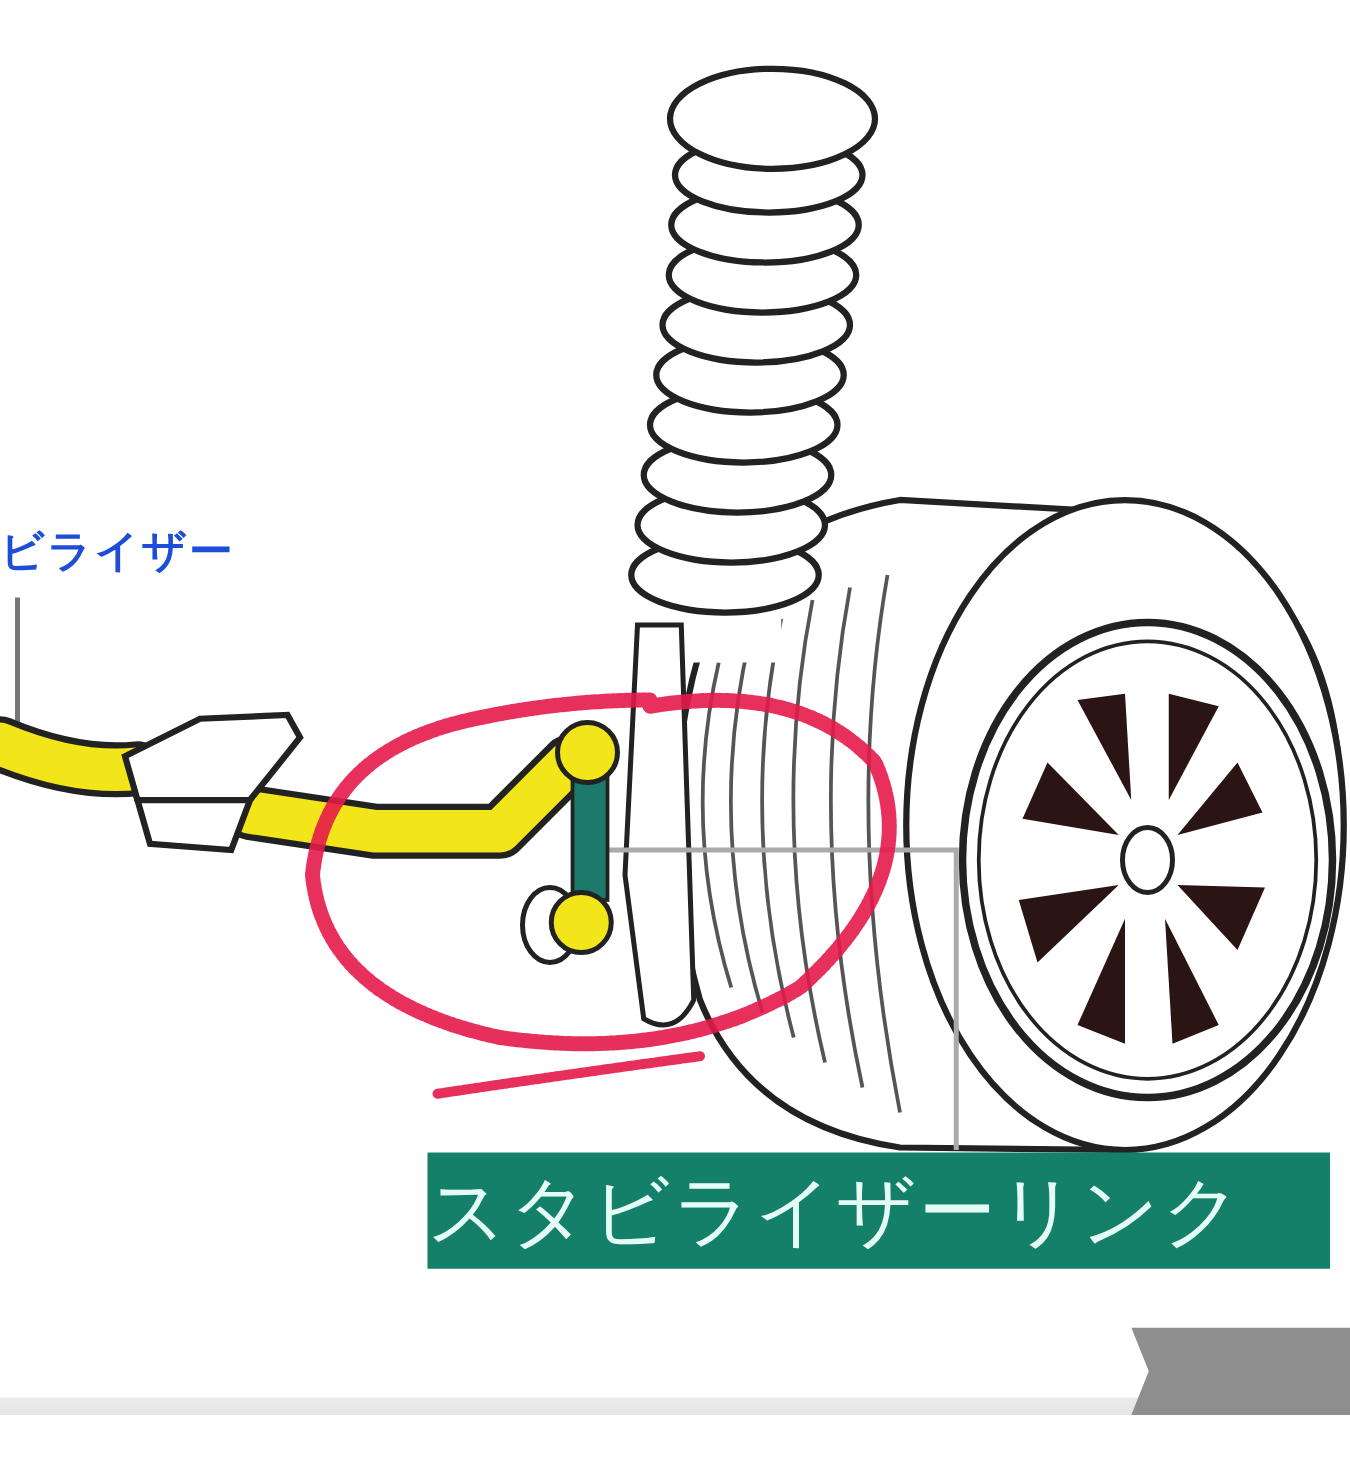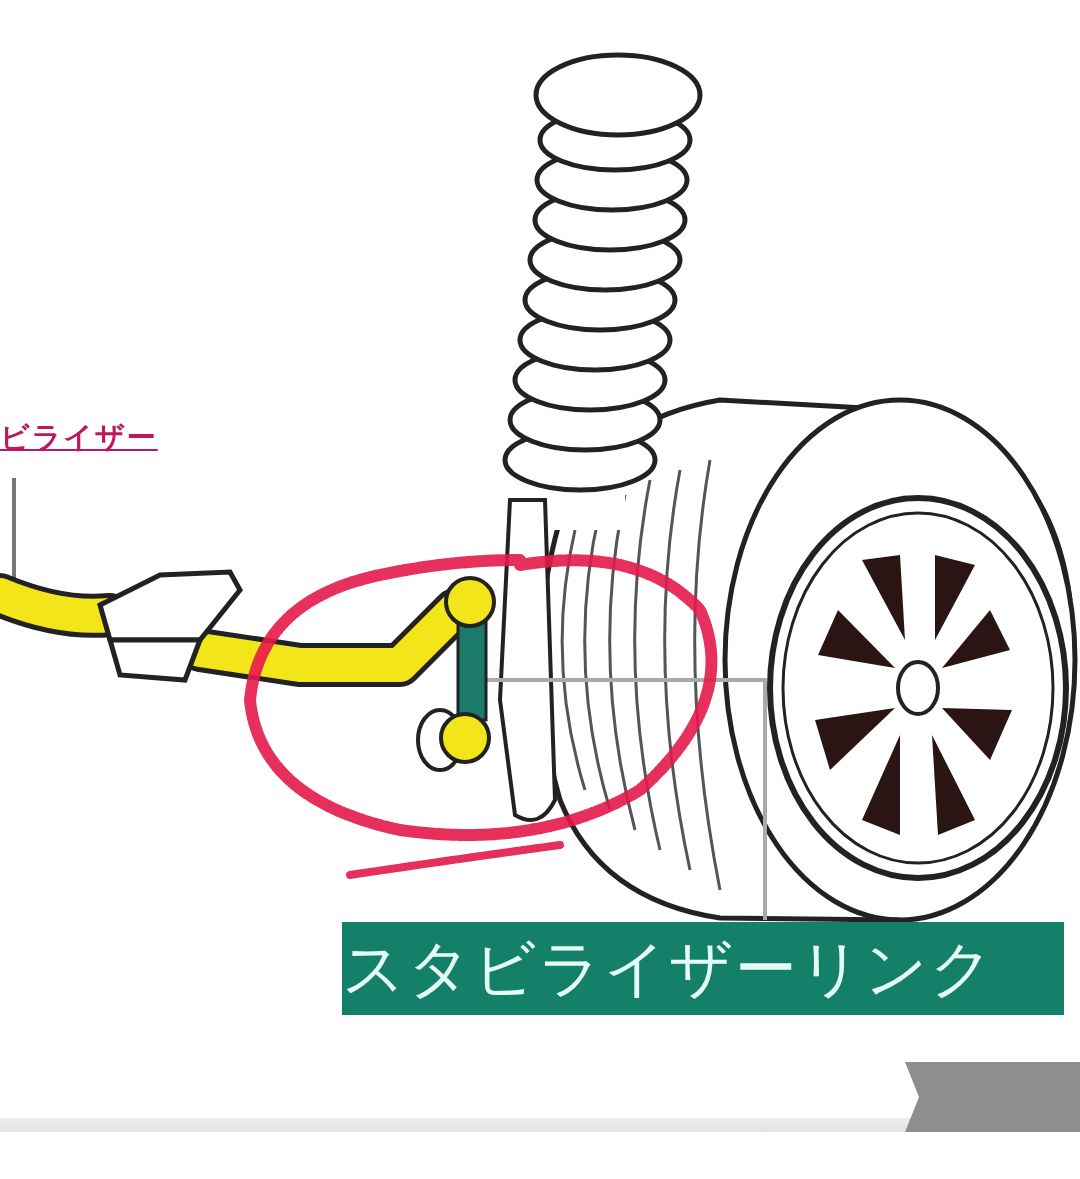--- a/index.html
+++ b/index.html
@@ -1,18 +1,18 @@
 <!DOCTYPE html>
 <html><head>
 <meta charset="utf-8">
 <style>
   html, body { margin:0; padding:0; background:#ffffff; }
   body { width:1080px; height:1179px; position:relative; overflow:hidden; font-family:"DejaVu Sans", sans-serif; }
   #art { position:absolute; left:0; top:0; }
-  .label-top { position:absolute; left:0; top:418px; font-size:29px; font-weight:bold; color:#be185d; letter-spacing:2px;text-decoration:underline; }
+  .label-top { position:absolute; left:0; top:418px; font-size:35px; font-weight:bold; color:#1d4ed8; letter-spacing:2px; }
   .label-box { position:absolute; left:342px; top:922px; width:722px; height:93px; background:#14806a; display:flex; align-items:center; justify-content:flex-start; }
   .label-box span { color:#e4fbf6; font-size:62px; letter-spacing:2px; }
   .divider { position:absolute; left:0; top:1118px; width:1080px; height:14px; background:linear-gradient(#ececec,#e4e4e4); }
   .badge { position:absolute; left:905px; top:1062px; width:180px; height:70px; }
   .badge span { position:absolute; left:40px; top:8px; font-size:44px; font-weight:bold; color:#ffffff; letter-spacing:6px; }
 </style>
 </head>
 <body>
 
 <svg id="art" width="1080" height="1179" viewBox="0 0 1080 1179">

